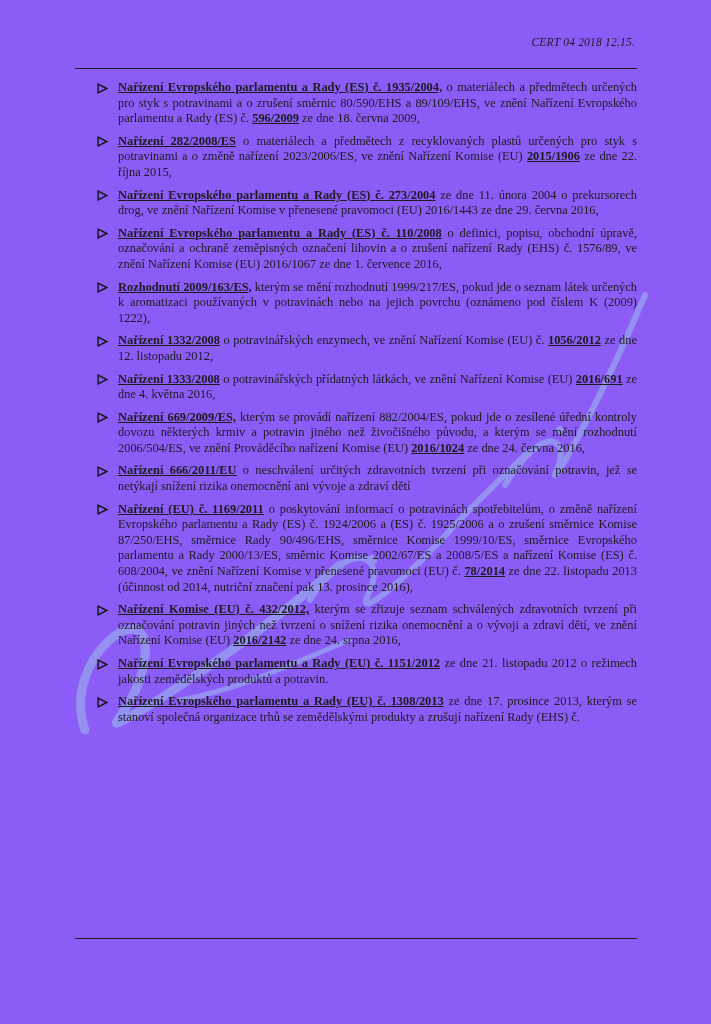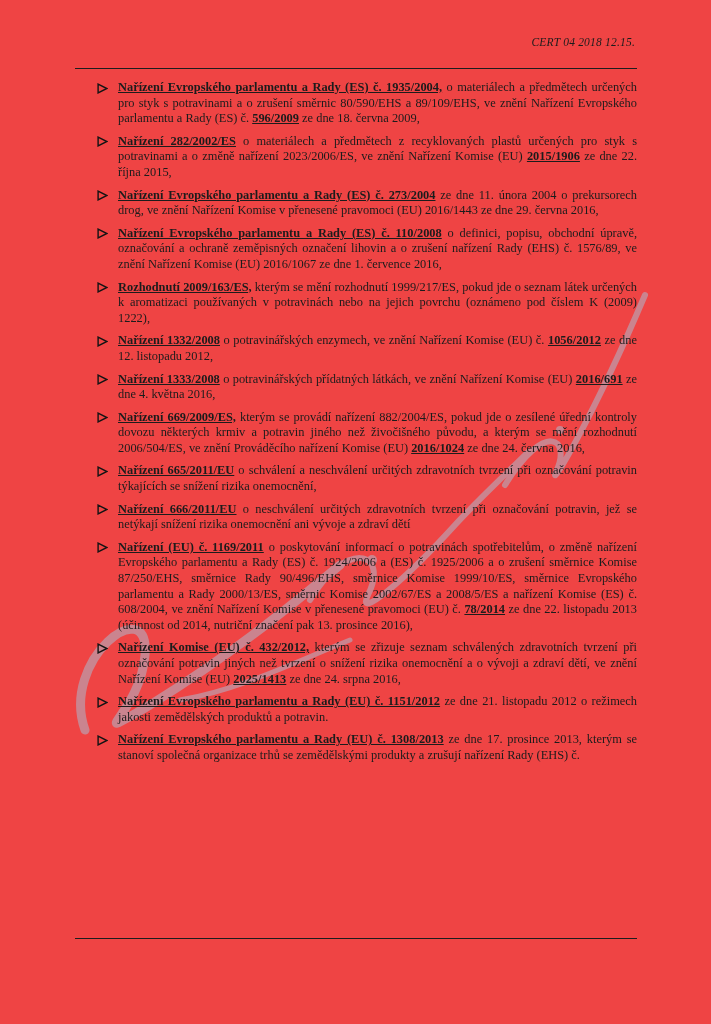--- a/index.html
+++ b/index.html
@@ -1,20 +1,20 @@
 <!DOCTYPE html>
 <html lang="cs"><head>
 <meta charset="utf-8">
 <style>
   html,body{margin:0;padding:0;}
   body{background:#ffffff;font-family:"Liberation Serif", serif;}
   .page{
     position:relative;
     width:711px;height:1024px;
-    background:#ef4444;
+    background:#8b5cf6;
     overflow:hidden;
     color:#1c1c1c;
   }
   .header-code{
     position:absolute;
     top:36px;right:76px;
     font-style:italic;
     font-size:11.5px;
     letter-spacing:.2px;
     color:#1c1c1c;
@@ -80,21 +80,21 @@
       <div class="item">
         <span class="bullet"><svg width="11" height="11" viewBox="0 0 10 10">
             <path d="M1 1 L9 5 L1 9 Z" fill="none" stroke="#141414" stroke-width="1.3"></path>
           </svg></span>
         <span class="text"><b>Nařízení Evropského parlamentu a Rady (ES) č. 1935/2004,</b><span> o materiálech a předmětech určených pro styk s potravinami a o zrušení směrnic 80/590/EHS a 89/109/EHS, ve znění Nařízení Evropského parlamentu a Rady (ES) č. </span><b>596/2009</b><span> ze dne 18. června 2009,</span></span>
       </div>
       <div class="item">
         <span class="bullet"><svg width="11" height="11" viewBox="0 0 10 10">
             <path d="M1 1 L9 5 L1 9 Z" fill="none" stroke="#141414" stroke-width="1.3"></path>
           </svg></span>
-        <span class="text"><b>Nařízení 282/2002/ES</b><span> o materiálech a předmětech z recyklovaných plastů určených pro styk s potravinami a o změně nařízení 2023/2006/ES, ve znění Nařízení Komise (EU) </span><b>2015/1906</b><span> ze dne 22. října 2015,</span></span>
+        <span class="text"><b>Nařízení 282/2008/ES</b><span> o materiálech a předmětech z recyklovaných plastů určených pro styk s potravinami a o změně nařízení 2023/2006/ES, ve znění Nařízení Komise (EU) </span><b>2015/1906</b><span> ze dne 22. října 2015,</span></span>
       </div>
       <div class="item">
         <span class="bullet"><svg width="11" height="11" viewBox="0 0 10 10">
             <path d="M1 1 L9 5 L1 9 Z" fill="none" stroke="#141414" stroke-width="1.3"></path>
           </svg></span>
         <span class="text"><b>Nařízení Evropského parlamentu a Rady (ES) č. 273/2004</b><span> ze dne 11. února 2004 o prekursorech drog, ve znění Nařízení Komise v přenesené pravomoci (EU) 2016/1443 ze dne 29. června 2016,</span></span>
       </div>
       <div class="item">
         <span class="bullet"><svg width="11" height="11" viewBox="0 0 10 10">
             <path d="M1 1 L9 5 L1 9 Z" fill="none" stroke="#141414" stroke-width="1.3"></path>
@@ -122,39 +122,33 @@
       <div class="item">
         <span class="bullet"><svg width="11" height="11" viewBox="0 0 10 10">
             <path d="M1 1 L9 5 L1 9 Z" fill="none" stroke="#141414" stroke-width="1.3"></path>
           </svg></span>
         <span class="text"><b>Nařízení 669/2009/ES,</b><span> kterým se provádí nařízení  882/2004/ES, pokud jde o zesílené úřední kontroly dovozu některých krmiv a potravin jiného než živočišného původu, a kterým se mění rozhodnutí 2006/504/ES, ve znění Prováděcího nařízení Komise (EU) </span><b>2016/1024</b><span> ze dne 24. června 2016,</span></span>
       </div>
       <div class="item">
         <span class="bullet"><svg width="11" height="11" viewBox="0 0 10 10">
             <path d="M1 1 L9 5 L1 9 Z" fill="none" stroke="#141414" stroke-width="1.3"></path>
           </svg></span>
-        <span class="text"><b>Nařízení 665/2011/EU</b><span> o schválení a neschválení určitých zdravotních tvrzení při označování potravin týkajících se snížení rizika onemocnění,</span></span>
-      </div>
-      <div class="item">
-        <span class="bullet"><svg width="11" height="11" viewBox="0 0 10 10">
-            <path d="M1 1 L9 5 L1 9 Z" fill="none" stroke="#141414" stroke-width="1.3"></path>
-          </svg></span>
         <span class="text"><b>Nařízení 666/2011/EU</b><span> o neschválení určitých zdravotních tvrzení při označování potravin, jež se netýkají snížení rizika onemocnění ani vývoje a zdraví dětí</span></span>
       </div>
       <div class="item">
         <span class="bullet"><svg width="11" height="11" viewBox="0 0 10 10">
             <path d="M1 1 L9 5 L1 9 Z" fill="none" stroke="#141414" stroke-width="1.3"></path>
           </svg></span>
         <span class="text"><b>Nařízení (EU) č. 1169/2011</b><span>  o poskytování informací o potravinách spotřebitelům, o změně nařízení Evropského parlamentu a Rady (ES) č. 1924/2006 a (ES) č. 1925/2006 a o zrušení směrnice Komise 87/250/EHS, směrnice Rady 90/496/EHS, směrnice Komise 1999/10/ES, směrnice Evropského parlamentu a Rady 2000/13/ES, směrnic Komise 2002/67/ES a 2008/5/ES a nařízení Komise (ES) č. 608/2004, ve znění Nařízení Komise v přenesené pravomoci (EU) č. </span><b>78/2014</b><span> ze dne 22. listopadu 2013 (účinnost od 2014, nutriční značení pak 13. prosince 2016),</span></span>
       </div>
       <div class="item">
         <span class="bullet"><svg width="11" height="11" viewBox="0 0 10 10">
             <path d="M1 1 L9 5 L1 9 Z" fill="none" stroke="#141414" stroke-width="1.3"></path>
           </svg></span>
-        <span class="text"><b>Nařízení Komise (EU) č. 432/2012,</b><span> kterým se zřizuje seznam schválených zdravotních tvrzení při označování potravin jiných než tvrzení o snížení rizika onemocnění a o vývoji a zdraví dětí, ve znění Nařízení Komise (EU) </span><b>2025/1413</b><span> ze dne 24. srpna 2016,</span></span>
+        <span class="text"><b>Nařízení Komise (EU) č. 432/2012,</b><span> kterým se zřizuje seznam schválených zdravotních tvrzení při označování potravin jiných než tvrzení o snížení rizika onemocnění a o vývoji a zdraví dětí, ve znění Nařízení Komise (EU) </span><b>2016/2142</b><span> ze dne 24. srpna 2016,</span></span>
       </div>
       <div class="item">
         <span class="bullet"><svg width="11" height="11" viewBox="0 0 10 10">
             <path d="M1 1 L9 5 L1 9 Z" fill="none" stroke="#141414" stroke-width="1.3"></path>
           </svg></span>
         <span class="text"><b>Nařízení Evropského parlamentu a Rady (EU) č. 1151/2012</b><span> ze dne 21. listopadu 2012 o režimech jakosti zemědělských produktů a potravin.</span></span>
       </div>
       <div class="item">
         <span class="bullet"><svg width="11" height="11" viewBox="0 0 10 10">
             <path d="M1 1 L9 5 L1 9 Z" fill="none" stroke="#141414" stroke-width="1.3"></path>

